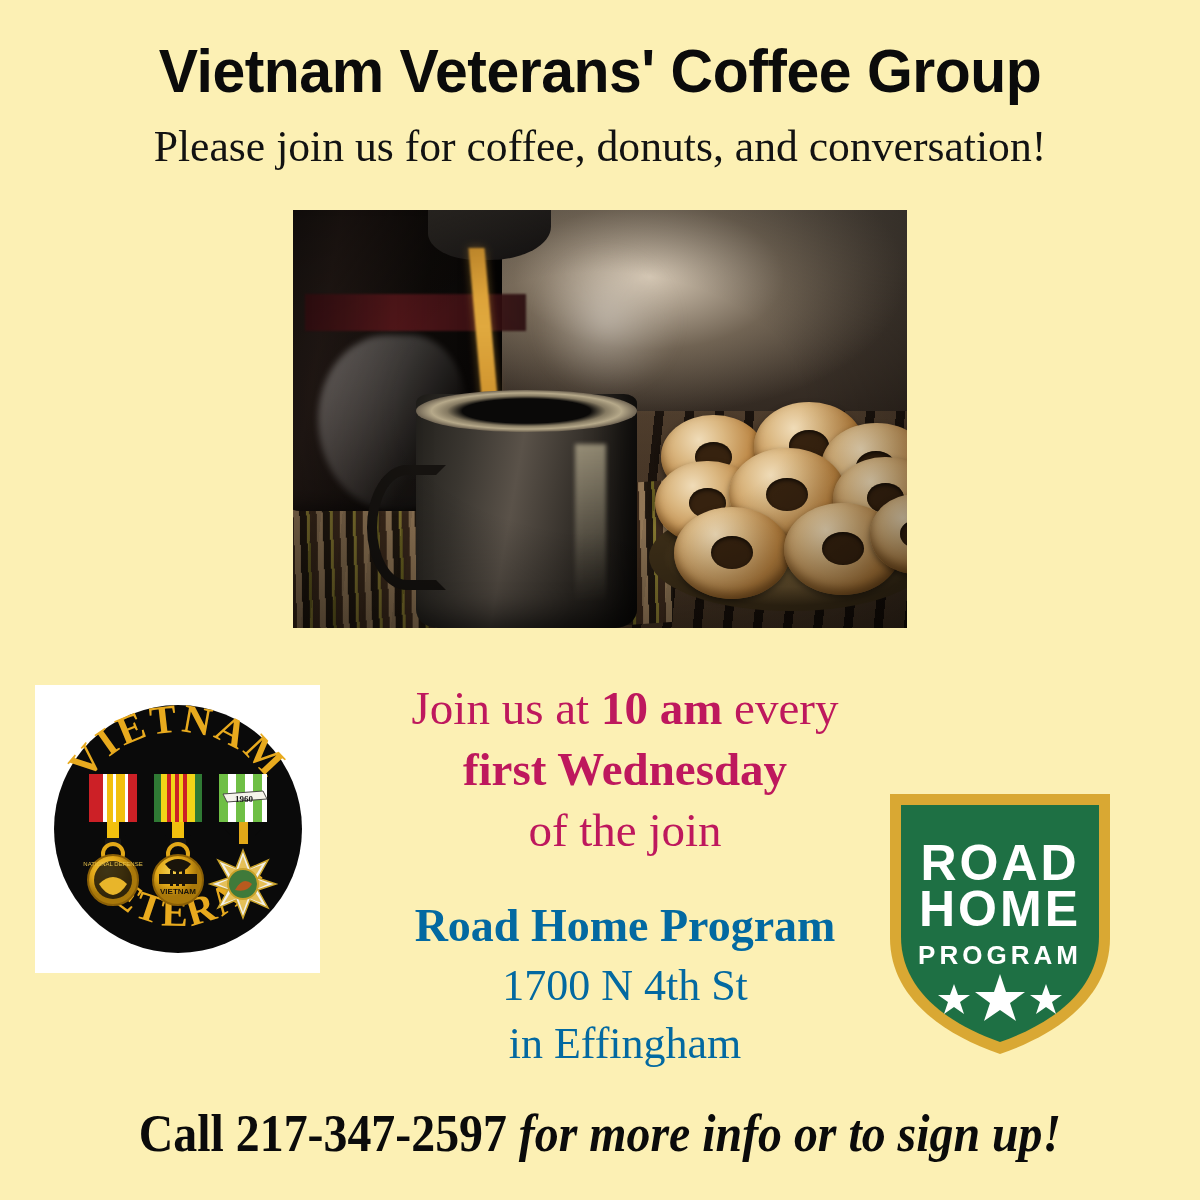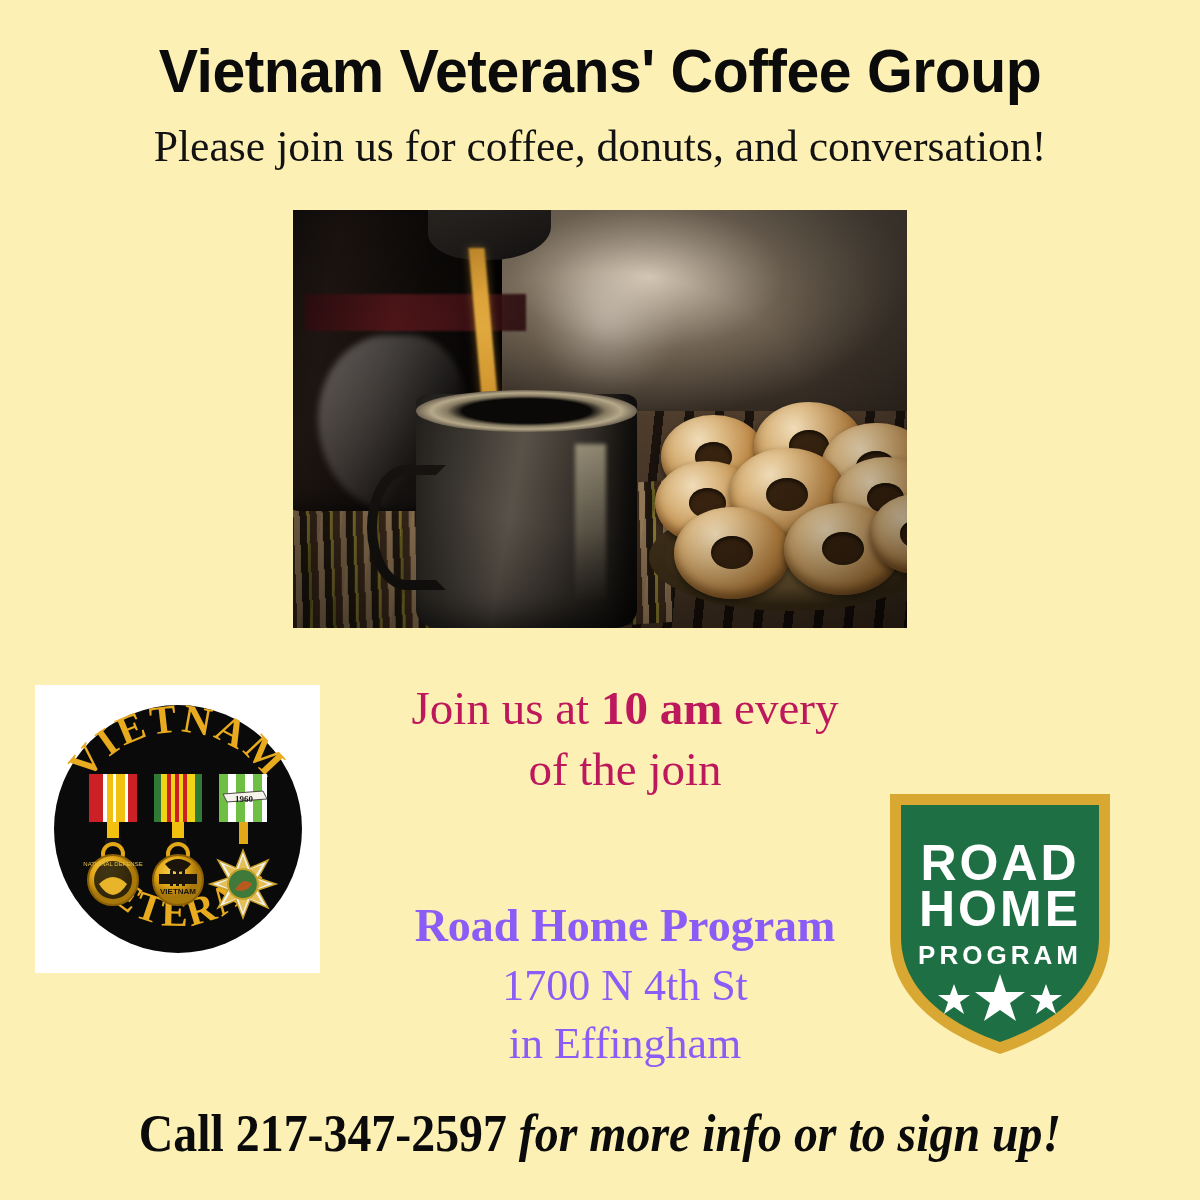--- a/index.html
+++ b/index.html
@@ -244,21 +244,21 @@
   .when b { font-weight: bold; }
 
   .where {
     position: absolute;
     left: 340px;
     top: 896px;
     width: 570px;
     text-align: center;
     font-size: 44px;
     line-height: 1.32;
-    color: #8b5cf6;
+    color: #0369a1;
   }
   .where .org { font-weight: bold; font-size: 46px; display: block; }
   .where .line { display: block; }
 
   
   .shield {
     position: absolute;
     left: 884px;
     top: 788px;
     width: 232px;
@@ -400,20 +400,21 @@
           <path d="M188,192 q8,-14 17,-6 q-5,9 -17,6z" fill="#b85a1e"></path>
         </g>
       </g>
     </svg>
   </div>
 
   <div class="when">
     <div>
       <span>Join us at </span><b>10 am</b><span> every</span>
     </div>
+    <div><b>first Wednesday</b></div>
     <div>of the join</div>
   </div>
 
   <div class="where">
     <span class="org">Road Home Program</span>
     <span class="line">1700 N 4th St</span>
     <span class="line">in Effingham</span>
   </div>
 
   <div class="shield">

